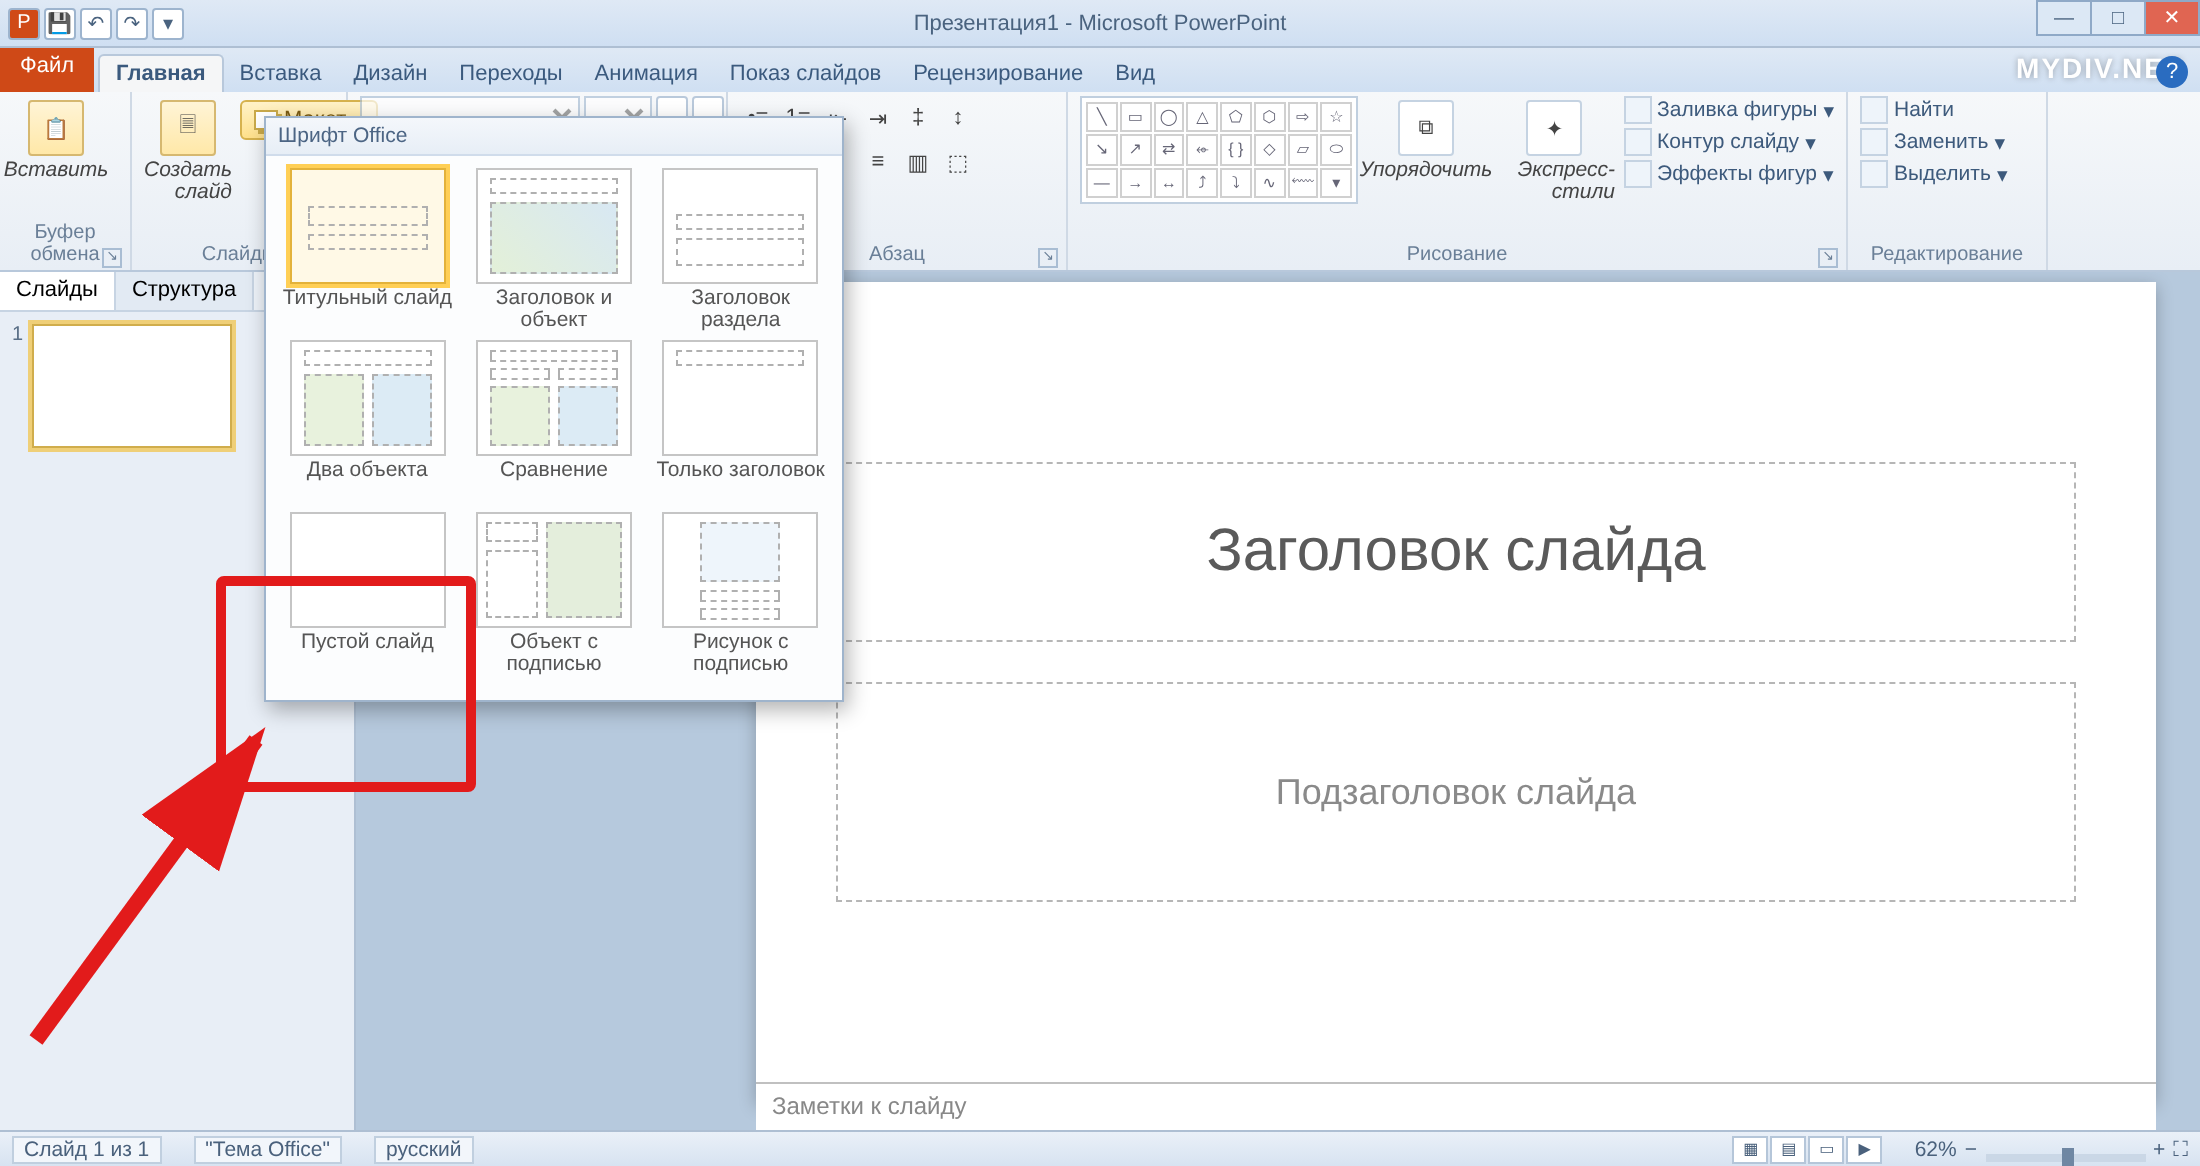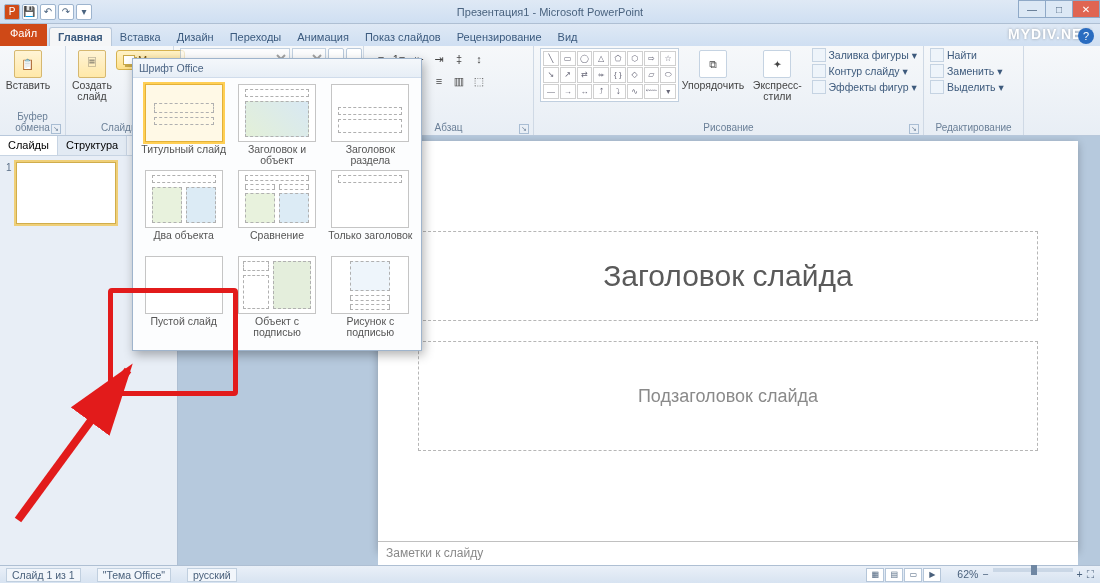--- a/index.html
+++ b/index.html
@@ -17,21 +17,21 @@
 .tab-file { background:#cf4917; color:#fff; padding: 7px 10px; border-radius: 2px 2px 0 0; margin-right:2px; }
 .tab { padding: 3px 8px; color:#3b5a7e; cursor:default;}
 .tab.active { background:#f5f6f7; border:1px solid #b8c8db; border-bottom:none; border-radius:3px 3px 0 0; color:#3b5a7e;font-weight:bold;}
 .ribbon { height: 90px; background: linear-gradient(#f6f8fa,#e8eef5); border-bottom: 1px solid #b8c8db; display:flex; font-size:10.5px; color:#444; position:relative; }
 .group { border-right:1px solid #cfd9e5; padding: 2px 6px 0 6px; display:flex; flex-direction:column; justify-content:space-between; }
 .group-body { display:flex; align-items:flex-start; gap:4px; flex:1; }
 .group-label { text-align:center; font-size:10px; color:#6a7f97; padding-bottom:2px; position:relative;}
 .group-label .dlg { position:absolute; right:-2px; bottom:1px; width:10px; height:10px; border:1px solid #a9bdd3; font-size:7px; line-height:8px;}
 .bigbtn { display:flex; flex-direction:column; align-items:center; width:44px; padding-top:2px;}
 .bigbtn .glyph { width:28px; height:28px; border:1px solid #d6b870; background:linear-gradient(#fff4d6,#ffe8a8); border-radius:2px; margin-bottom:2px; display:flex; align-items:center; justify-content:center;}
-.bigbtn .cap { text-align:center; line-height:11px; }
+.bigbtn .cap { text-align:right; line-height:11px;font-style:italic; }
 .ic16 { width:16px; height:16px; border:1px solid #b9c9db; background:#fff; border-radius:2px;}
 .fontgroup select, .fontgroup input { font-size:11px; border:1px solid #acc0d6; background:#fff; height:18px;}
 .sel-font { width:110px;}
 .sel-size { width:34px;}
 .row-icons { display:flex; gap:2px; margin-top:2px;}
 .row-icons .b { width:18px; height:18px; border:1px solid transparent; display:flex; align-items:center; justify-content:center; font-size:11px;}
 .shapes-gallery { width:160px; height:54px; border:1px solid #c0cfdf; background:#fff; display:grid; grid-template-columns:repeat(8,1fr); grid-template-rows:repeat(3,1fr); gap:1px; padding:2px;}
 .shapes-gallery div { border:1px solid #d0d0d0; font-size:8px; display:flex; align-items:center; justify-content:center; color:#667;}
 .linkcol { display:flex; flex-direction:column; gap:2px; font-size:10.5px; color:#3d5a7c;}
 .linkcol div { display:flex; align-items:center; gap:3px; white-space:nowrap;}
@@ -66,21 +66,21 @@
 .lay.sel .tile { border:1px solid #e3b23a; outline:2px solid #ffcf55; background:#fff9e6;}
 .lay .cap { text-align:center; line-height:11px; margin-top:2px; min-height:22px; color:#555;}
 .highlight { position:absolute; border:5px solid #e21b1b; border-radius:4px; z-index:45; pointer-events:none;}
 .arrow { position:absolute; z-index:46; pointer-events:none;}
 
 .statusbar { position:absolute; left:0; right:0; bottom:0; height:18px; background:linear-gradient(#eaf0f8,#d7e3f1); border-top:1px solid #aebfd3; font-size:10.5px; color:#4a617c; display:flex; align-items:center; padding:0 6px; gap:16px;}
 .statusbar .seg { border:1px solid #c0cfdf; padding:0 5px; background:#f2f6fb;}
 .statusbar .spacer { flex:1;}
 .viewbtns { display:flex; gap:1px;}
 .viewbtns div { width:18px; height:14px; border:1px solid #b5c6d9; background:#fff; font-size:8px; display:flex; align-items:center; justify-content:center;}
-.zoom { display:flex; align-items:flex-start; gap:4px;}
+.zoom { display:flex; align-items:flex-end; gap:4px;}
 .zoom .track { width:80px; height:4px; background:#cad7e6; position:relative;}
 .zoom .track .knob { position:absolute; left:48%; top:-3px; width:6px; height:10px; background:#6f87a3;}
 </style>
 </head>
 <body>
 
 <div class="titlebar">
   <div class="qat">
     <div class="ic" style="background:#d04a17;color:#fff;">P</div>
     <div class="ic">💾</div>

